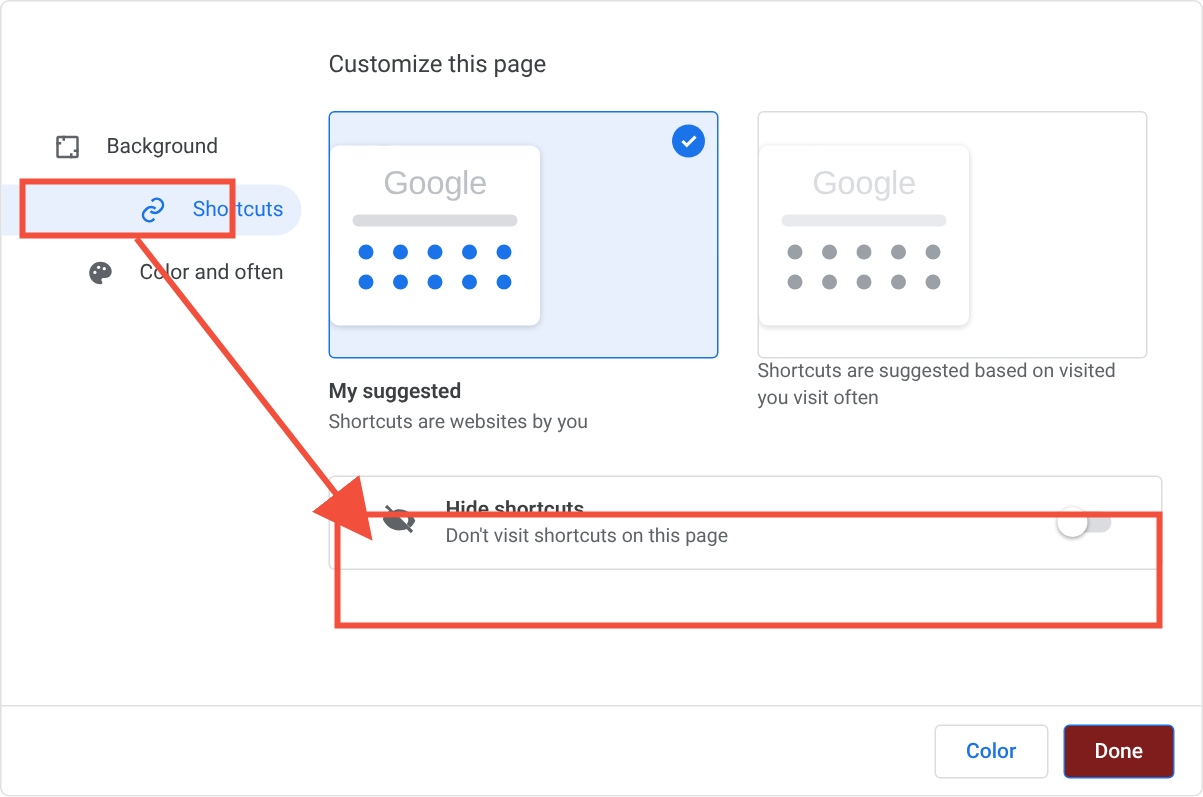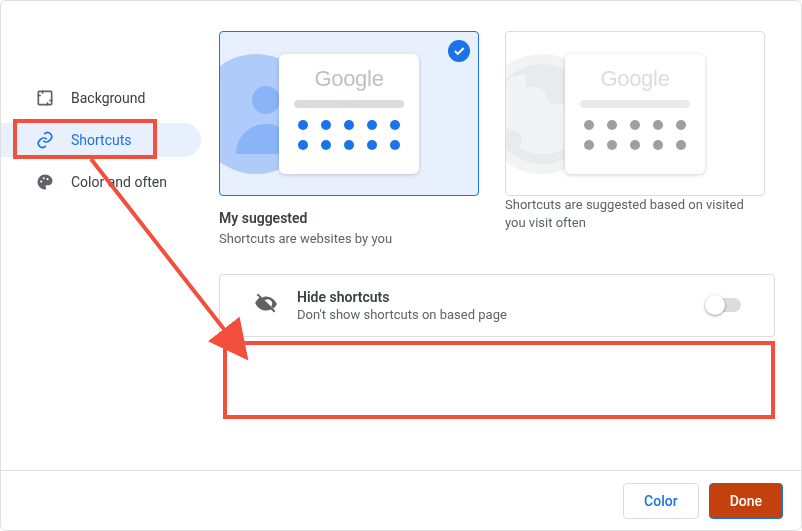--- a/index.html
+++ b/index.html
@@ -1,47 +1,47 @@
 <!DOCTYPE html>
 <html><head>
 <meta charset="utf-8">
 <style>
   * { box-sizing: border-box; }
   html, body { margin:0; padding:0; font-family: "Segoe UI", Roboto, Arial, sans-serif; background:#fff; }
   .stage { width:802px; height:531px; position:relative; border:1px solid #e0e0e0; border-radius:6px; overflow:hidden; }
   .content { display:flex; padding:30px 26px 18px 26px; height:462px; }
   .sidebar { width:192px; padding-top:50px; }
   .sb-item { display:flex; align-items:center; gap:16px; height:34px; padding:0 12px 0 34px; border-radius:0 17px 17px 0; font-size:14px; color:#3c4043; cursor:pointer; position:relative; left:-26px; width:200px; }
-  .sb-item + .sb-item { margin-top:8px; }
+  .sb-item + .sb-item { margin-top:8px;justify-content:flex-end; }
   .sb-item.active { background:#e8f0fe; color:#1a73e8; }
   .sb-item .ico { width:20px; height:20px; display:flex; align-items:center; justify-content:center; }
   .main { flex:1; }
   .title { font-size:16px; color:#3c4043; margin:2px 0 22px 0; }
   .opts { display:flex; gap:26px; margin-bottom:26px; }
   .opt { width:260px; }
-  .card { height:165px; border:1px solid #dadce0; border-radius:4px; background:#fff; display:flex; align-items:center; justify-content:center; position:relative; overflow:hidden; }
+  .card { height:165px; border:1px solid #dadce0; border-radius:4px; background:#fff; display:flex; align-items:center; position:relative; overflow:hidden; }
   .card.sel { border:1px solid #1a73e8; background:#e8f0fe; }
   .check { position:absolute; top:8px; right:8px; width:22px; height:22px; border-radius:50%; background:#1a73e8; display:flex; align-items:center; justify-content:center; }
   .bigcirc { position:absolute; left:-24px; top:50%; transform:translateY(-50%); width:120px; height:120px; border-radius:50%; }
   .inner { position:relative; width:140px; height:120px; background:#fff; border-radius:6px; box-shadow:0 1px 4px rgba(0,0,0,.18); padding:12px 14px; }
   .glogo { font-family:"Product Sans", Arial, sans-serif; font-size:22px; letter-spacing:-0.3px; text-align:center; font-weight:500; margin-bottom:8px; }
   .bar { height:8px; border-radius:4px; margin:0 auto 12px; }
   .dots { display:flex; flex-wrap:wrap; gap:10px 13px; justify-content:center; }
   .dot { width:10px; height:10px; border-radius:50%; }
   .opt-title { font-weight:600; font-size:14px; color:#3c4043; margin:14px 0 4px; }
   .opt-desc { font-size:13px; color:#5f6368; line-height:1.35; }
   .hide-row { display:flex; align-items:center; border:1px solid #dadce0; border-radius:4px; padding:14px 33px; gap:18px; }
   .hide-txt .t { font-weight:600; font-size:14px; color:#3c4043; }
   .hide-txt .d { font-size:13px; color:#5f6368; margin-top:2px; }
   .toggle { margin-left:auto; width:34px; height:14px; border-radius:7px; background:#dadce0; position:relative; }
   .toggle .knob { position:absolute; top:-3px; left:-2px; width:20px; height:20px; border-radius:50%; background:#fff; box-shadow:0 1px 3px rgba(0,0,0,.4); }
   .footer { position:absolute; left:0; right:0; bottom:0; height:60px; border-top:1px solid #e0e0e0; display:flex; align-items:center; justify-content:flex-end; padding:0 18px; gap:10px; }
   .btn { height:36px; padding:0 20px; border-radius:4px; font-size:14px; font-weight:500; cursor:pointer; display:flex; align-items:center; }
   .btn.cancel { background:#fff; border:1px solid #dadce0; color:#1a73e8; }
-  .btn.done { background:#c2410c; border:1px solid #1a73e8; color:#fff; }
+  .btn.done { background:#7f1d1d; border:1px solid #1a73e8; color:#fff; }
   
   .anno { position:absolute; border:4px solid #f24f3d; pointer-events:none; }
   .arrow { position:absolute; pointer-events:none; }
 </style>
 </head>
 <body>
 
 <div class="stage">
   <div class="content">
 
@@ -71,20 +71,21 @@
               <circle cx="7.5" cy="11.5" r="1.3" fill="#fff"></circle>
               <circle cx="10.5" cy="7.5" r="1.3" fill="#fff"></circle>
               <circle cx="15" cy="8.5" r="1.3" fill="#fff"></circle>
             </svg>
         </span>
         <span>Color and often</span>
       </div>
     </div>
 
     <div class="main">
+      <div class="title">Customize this page</div>
 
       <div class="opts">
         <div class="opt">
           <div class="card sel">
             <div class="bigcirc" style="background:#aecbfa;">
               <svg width="120" height="120" viewBox="0 0 120 120">
                   <circle cx="70" cy="46" r="14" fill="#8ab4f8"></circle>
                   <path d="M40 100c0-18 14-30 30-30s30 12 30 30z" fill="#8ab4f8"></path>
                 </svg>
             </div>
@@ -143,21 +144,21 @@
       </div>
 
       <div class="hide-row">
         <span>
           <svg width="26" height="26" viewBox="0 0 24 24" fill="#5f6368">
               <path d="M12 6c4.5 0 8.3 2.9 10 7-0.7 1.7-1.8 3.1-3.1 4.2l-2.1-2.1A4 4 0 0 0 12 9c-.5 0-1 .1-1.4.3L8.4 7.1C9.5 6.4 10.7 6 12 6zM3.3 4.7 4.7 3.3l16 16-1.4 1.4-2.6-2.6C15.2 18.7 13.6 19 12 19c-4.5 0-8.3-2.9-10-7 0.9-2.1 2.3-3.8 4-5.1L3.3 4.7zM8.1 9.5l1.6 1.6A3.9 3.9 0 0 0 12 17c.7 0 1.3-.2 1.9-.5l1.2 1.2c-1 .4-2 .6-3.1.6-3.5 0-6.6-2.2-8.1-5.3.8-1.6 2-2.9 3.4-3.9l.8.8z"></path>
             </svg>
         </span>
         <div class="hide-txt">
           <div class="t">Hide shortcuts</div>
-          <div class="d">Don't show shortcuts on based page</div>
+          <div class="d">Don't visit shortcuts on this page</div>
         </div>
         <div class="toggle">
           <div class="knob"></div>
         </div>
       </div>
     </div>
   </div>
 
   <div class="footer">
     <div class="btn cancel">

